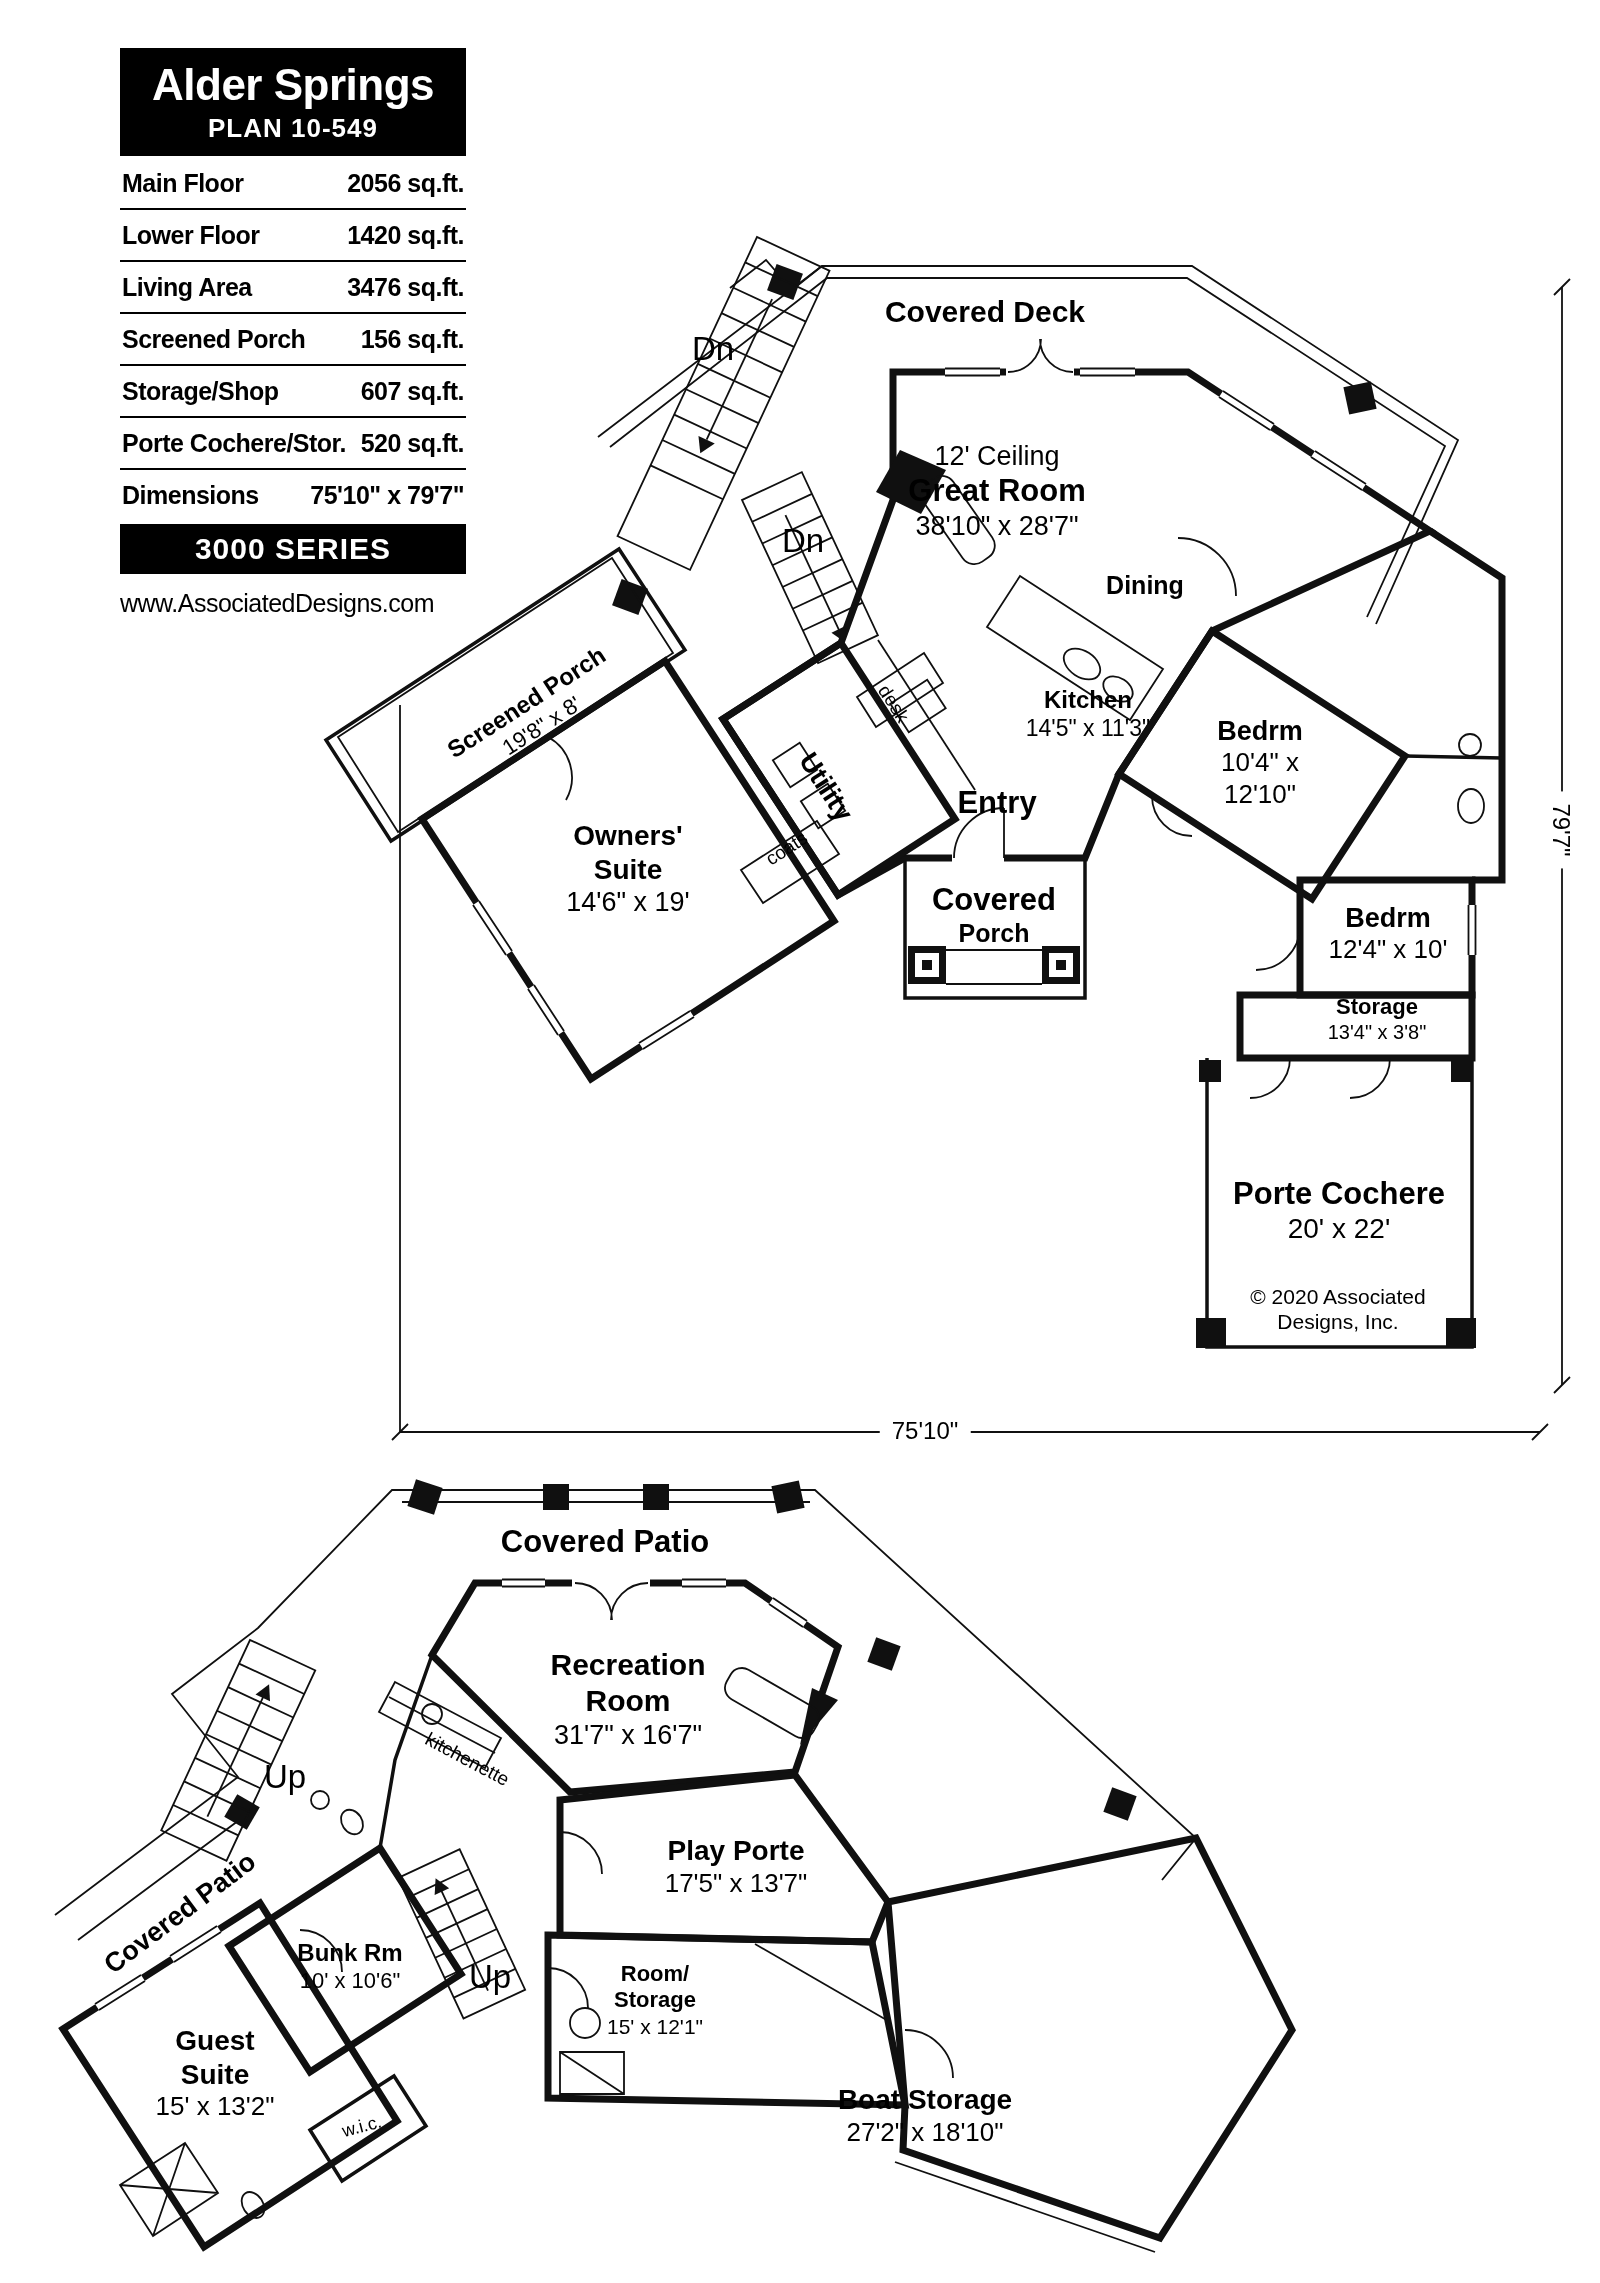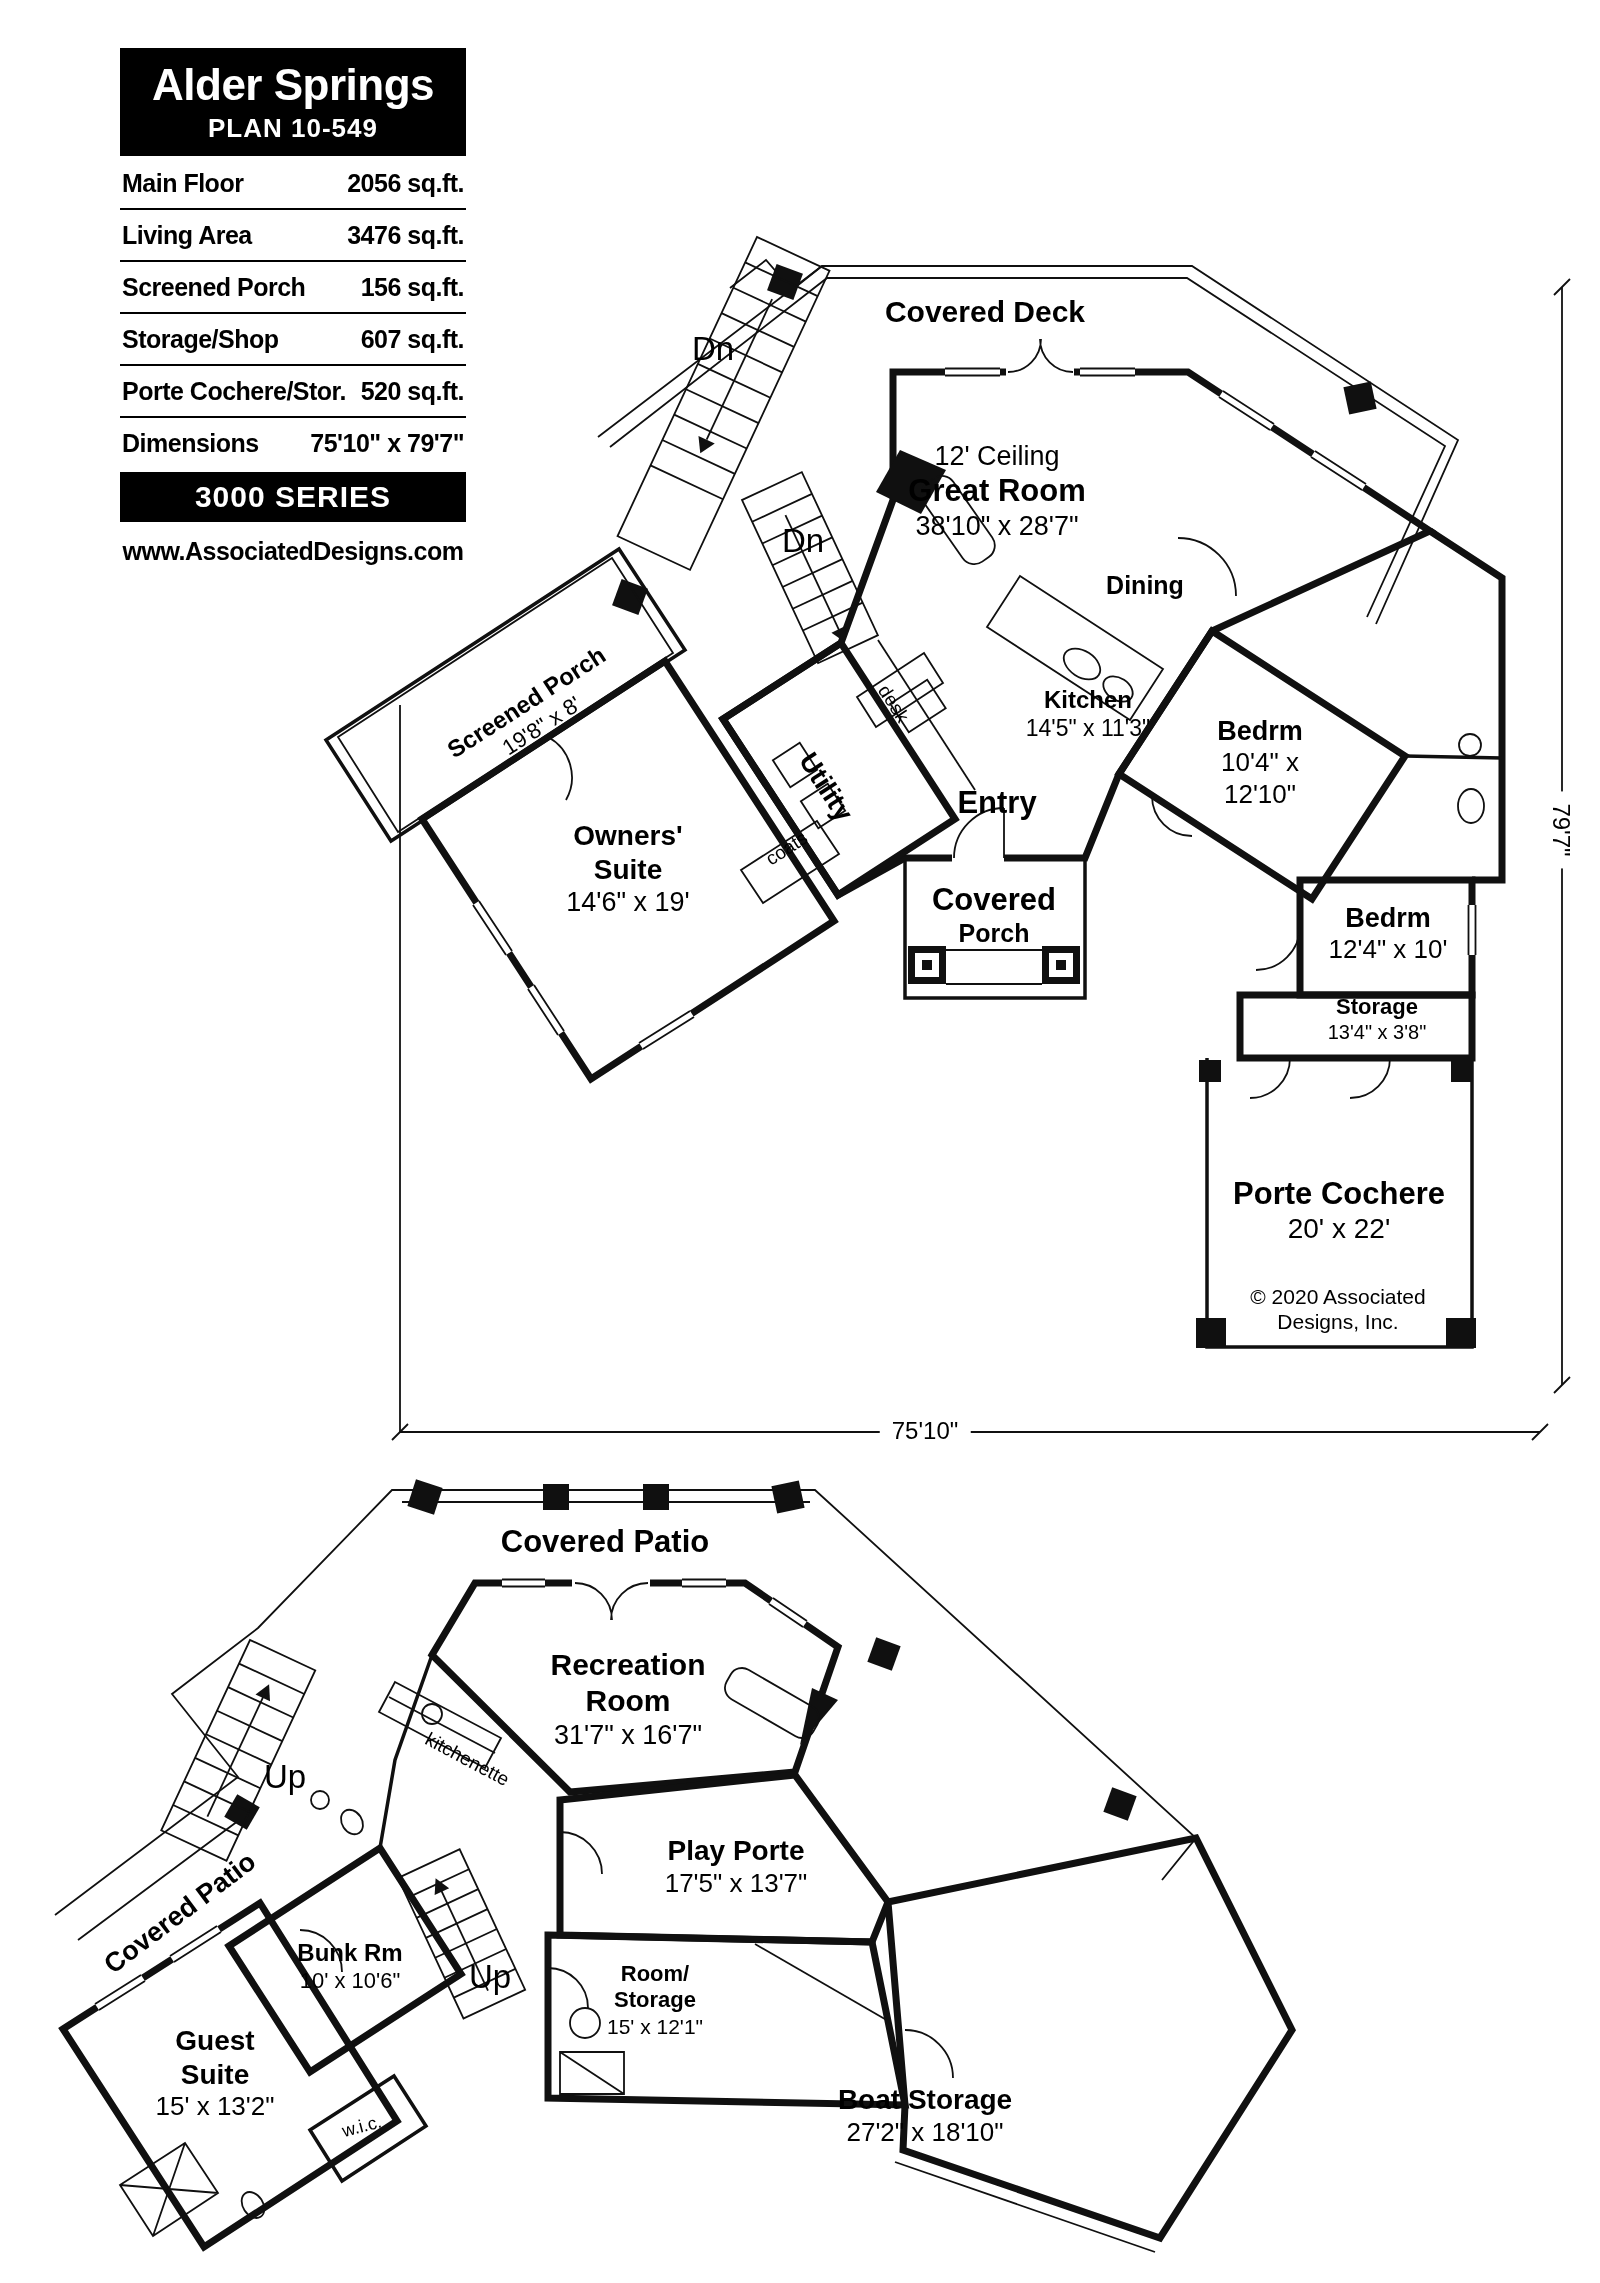--- a/index.html
+++ b/index.html
@@ -17,21 +17,21 @@
   .dim{background:#fff;padding:0 12px;}
   
   .infobox{position:absolute;left:120px;top:48px;width:346px;letter-spacing:-0.5px;}
   .ib-head{background:#000;color:#fff;text-align:center;padding:12px 0 12px;}
   .ib-title{font-size:44px;font-weight:bold;}
   .ib-plan{font-size:26px;font-weight:bold;margin-top:3px;letter-spacing:1px;}
   .ib-rows{margin-top:2px;text-align:center;}
   .ib-row{display:flex;justify-content:space-between;align-items:baseline;font-weight:bold;font-size:25px;padding:11px 2px 10px;}
   .ib-row + .ib-row{border-top:2.5px solid #000;}
   .ib-series{background:#000;color:#fff;text-align:center;font-weight:bold;font-size:30px;padding:8px 0;margin-top:4px;letter-spacing:1px;}
-  .ib-site{text-align:center;font-weight:bold;font-size:25px;margin-top:15px;}
+  .ib-site{font-weight:normal;font-size:25px;margin-top:15px;}
 </style>
 </head>
 <body>
 
 <div class="page">
 
   <svg class="plan" width="1600" height="2283" viewBox="0 0 1600 2283">
 
     <g>
 
@@ -227,20 +227,24 @@
     <div class="ib-head">
       <div class="ib-title">Alder Springs</div>
       <div class="ib-plan">PLAN 10-549</div>
     </div>
     <div class="ib-rows">
       <div class="ib-row">
           <span>Main Floor</span>
           <span>2056 sq.ft.</span>
         </div>
       <div class="ib-row">
+          <span>Lower Floor</span>
+          <span>1420 sq.ft.</span>
+        </div>
+      <div class="ib-row">
           <span>Living Area</span>
           <span>3476 sq.ft.</span>
         </div>
       <div class="ib-row">
           <span>Screened Porch</span>
           <span>156 sq.ft.</span>
         </div>
       <div class="ib-row">
           <span>Storage/Shop</span>
           <span>607 sq.ft.</span>

